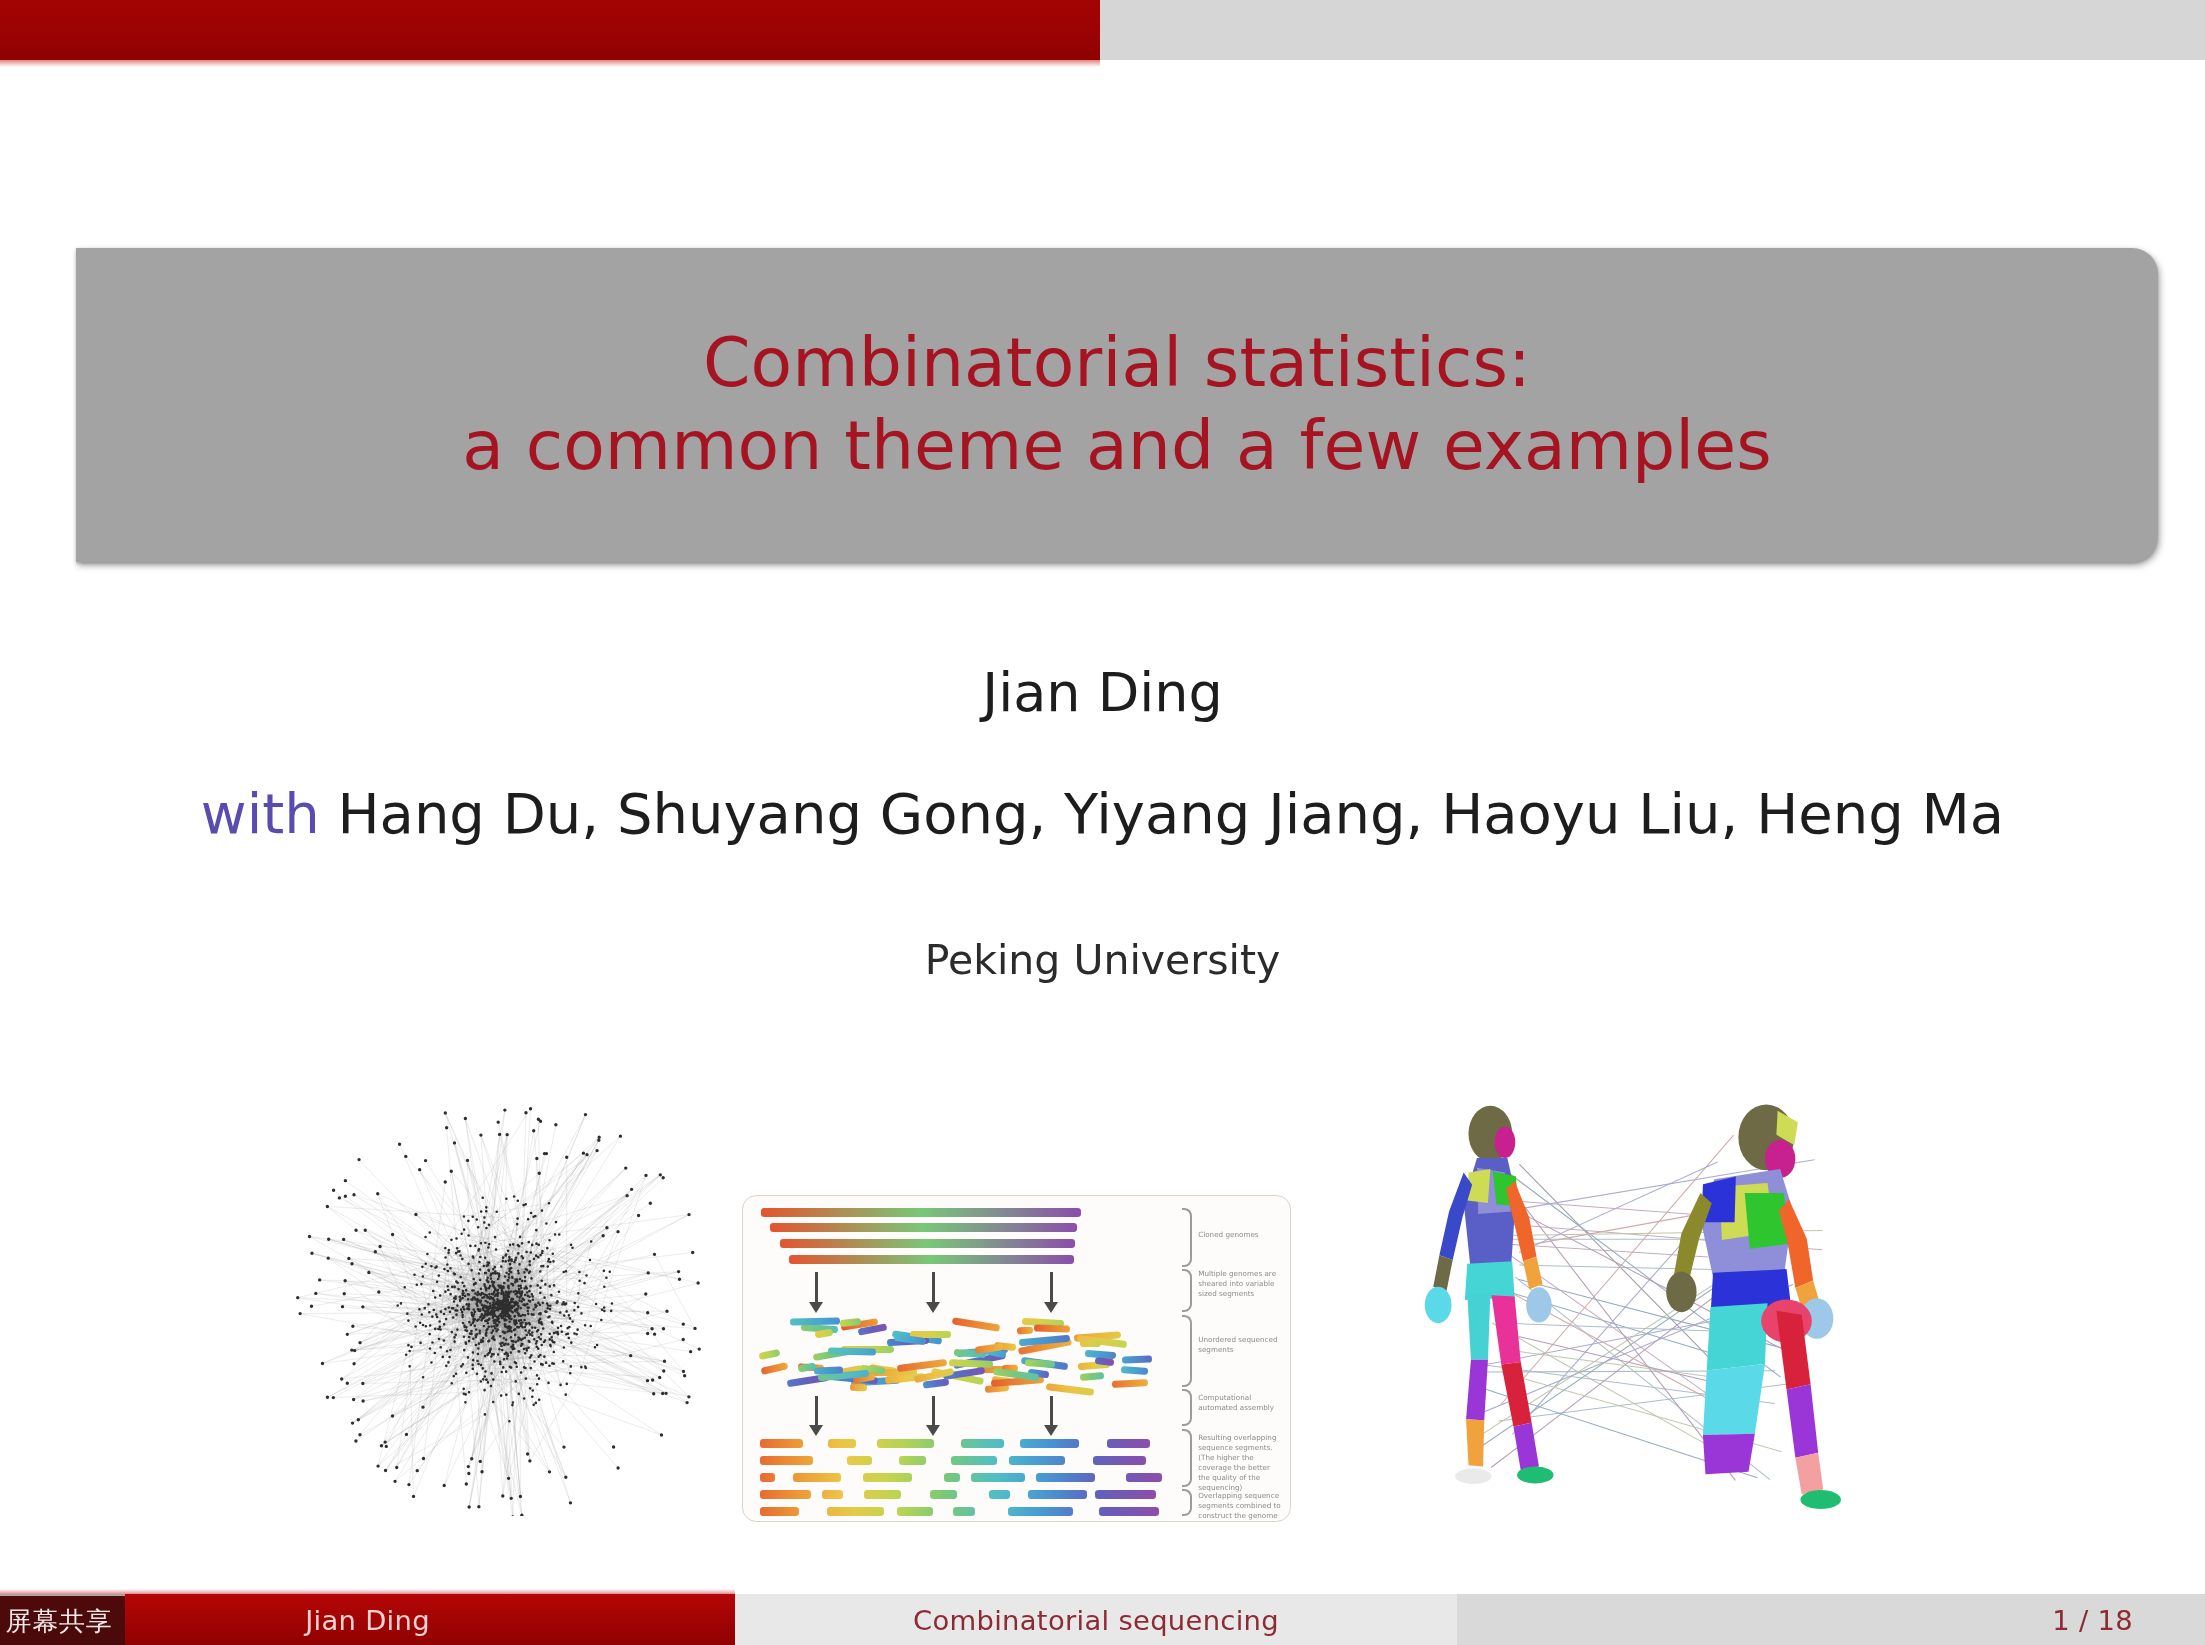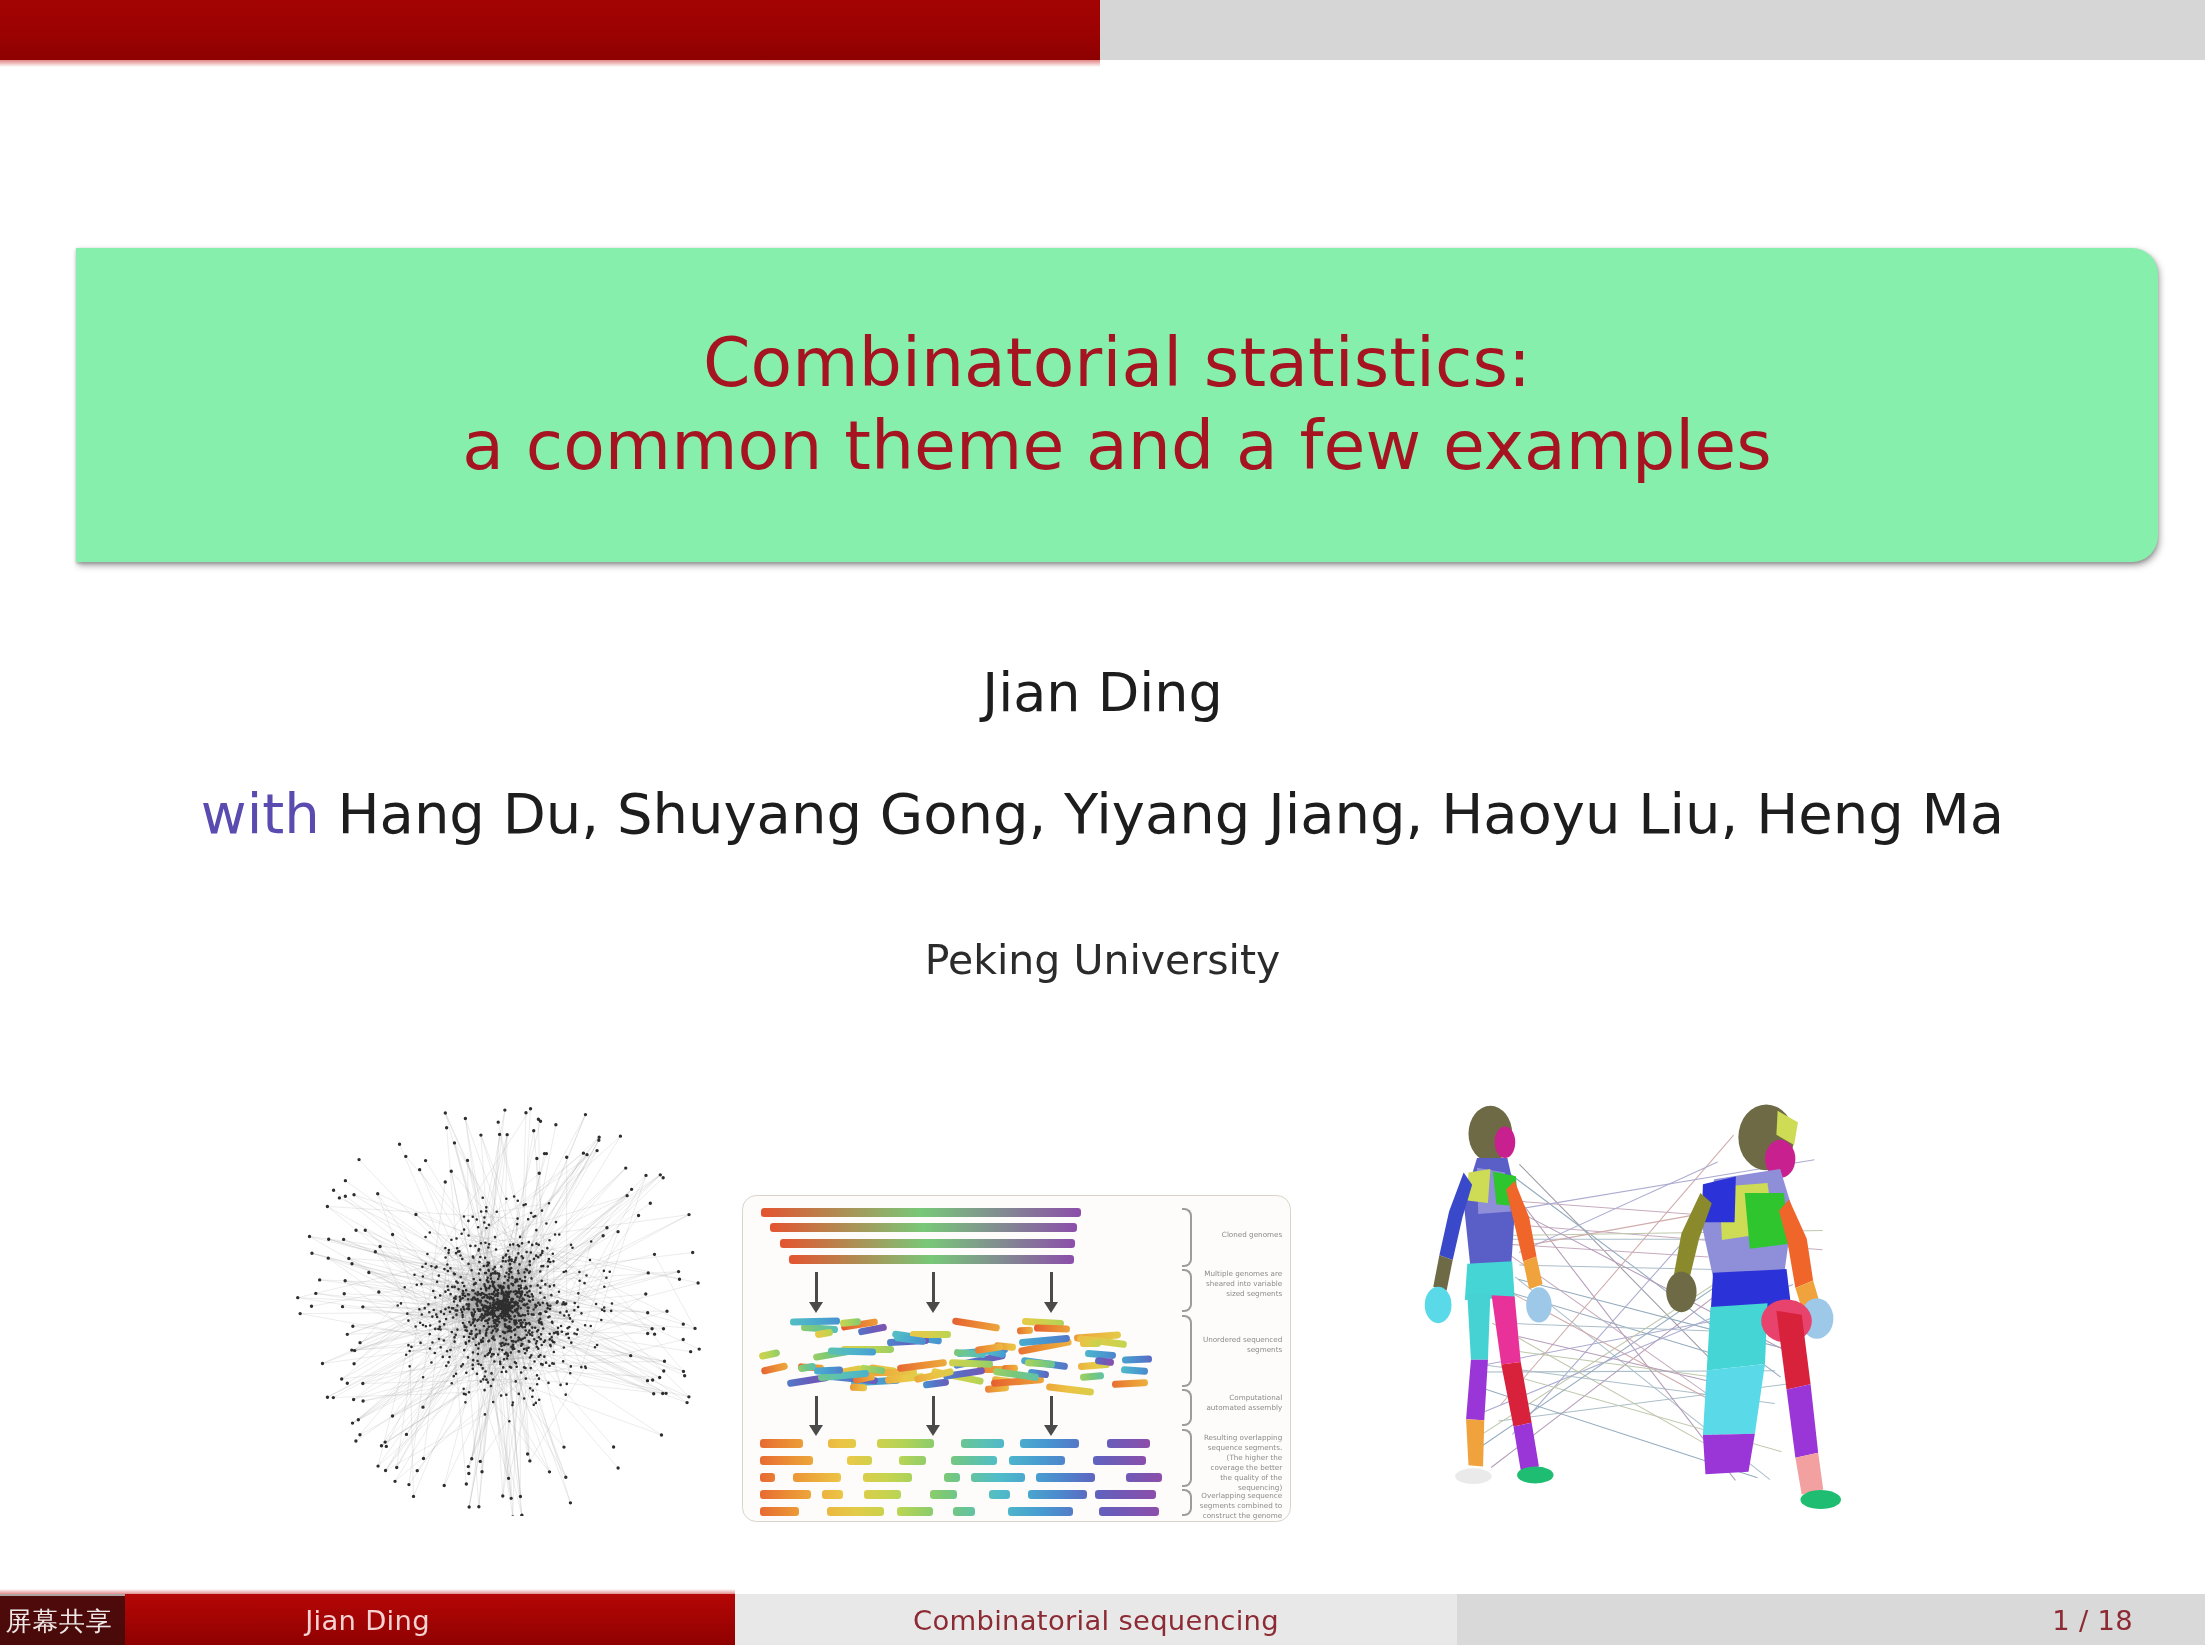--- a/index.html
+++ b/index.html
@@ -31,21 +31,21 @@
     position:absolute; left:0; top:60px;
     width:1100px; height:6.5px;
     background:linear-gradient(180deg,rgba(200,30,30,.55),rgba(255,255,255,0));
   }
 
   
   #titleblock {
     position:absolute;
     left:76px; top:248px;
     width:2082px; height:314px;
-    background:#86efac;
+    background:#a3a3a3;
     border-top-right-radius:26px;
     border-bottom-right-radius:26px;
     box-shadow: 2px 3.9px 5.9px rgba(70,70,70,.42),
                 0 1.3px 2.6px rgba(90,90,90,.30);
     display:flex; flex-direction:column;
     align-items:center; justify-content:center;
   }
   .title-line {
     color:#a61422;
     font-size:68px;
@@ -107,21 +107,21 @@
     border-top:11.8px solid #4a4a4a;
   }
   .gbrace {
     position:absolute; right:98px;
     width:10.5px; border:2px solid #9c9c9c; border-left:none;
     border-radius:0 7.8px 7.8px 0;
   }
   .glabel {
     position:absolute; right:7.8px;
     color:#8b8b8b; font-size:7.2px; line-height:1.38;
-    width:84px; text-align:right;
+    width:84px; text-align:left;
   }
 
   
   #fig-mesh { left:1366px; top:0px; width:523px; height:444px; }
 
   
   #footer {
     position:absolute; left:0; bottom:0;
     width:2205px; height:52px;
     display:flex;

